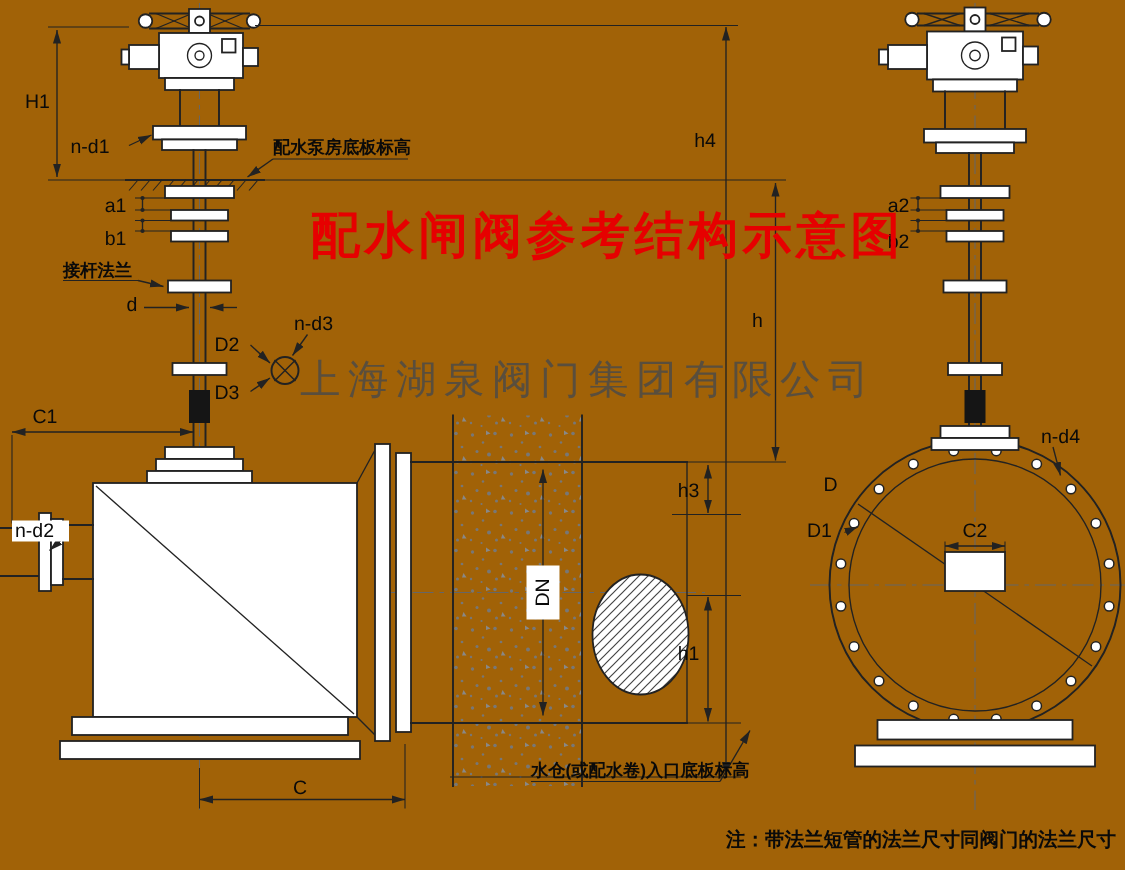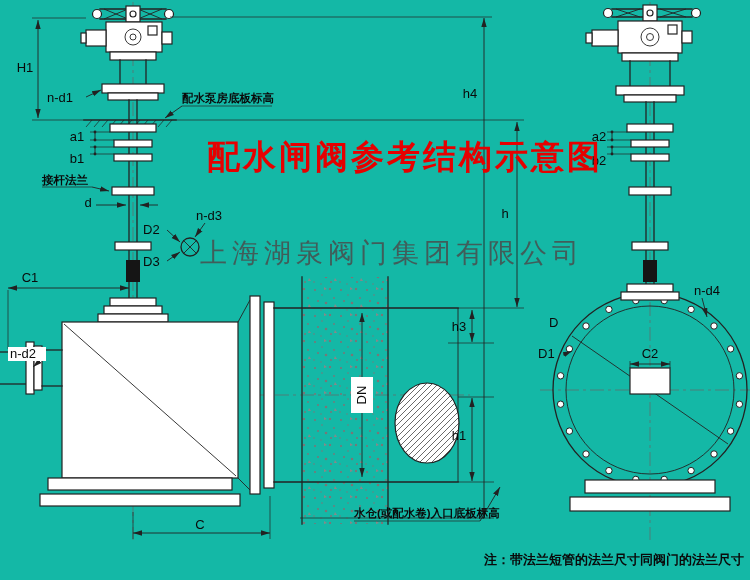--- a/index.html
+++ b/index.html
@@ -1,16 +1,16 @@
 <!DOCTYPE html>
 <html style="--title-red: #e60000; --wm-gray: #4a4a4a; --line: #222222;"><head>
 <meta charset="utf-8">
 <style>
   html,body{margin:0;padding:0;background:#fff}
-  .canvas{position:relative;width:750px;height:580px;background:#14b8a6;overflow:hidden}
+  .canvas{position:relative;width:750px;height:580px;background:#a16207;overflow:hidden}
   svg{display:block}
   .ln{stroke:var(--line,#222);fill:none;stroke-width:1.3;stroke-linecap:square}
   .thin{stroke:var(--line,#222);fill:none;stroke-width:0.9}
   .xthin{stroke:var(--line,#222);stroke-width:0.7;fill:none}
   .wfill{fill:#fff;stroke:var(--line,#222);stroke-width:1.2}
   .dfill{fill:#151515;stroke:none}
   .cl{stroke:#666;stroke-width:0.7;fill:none;stroke-dasharray:14 4 3 4}
   .dim{stroke:var(--line,#222);stroke-width:0.9;fill:none}
   text{font-family:"Liberation Sans","DejaVu Sans",sans-serif;fill:#0a0a0a}
   .lbl{font-size:13px}

